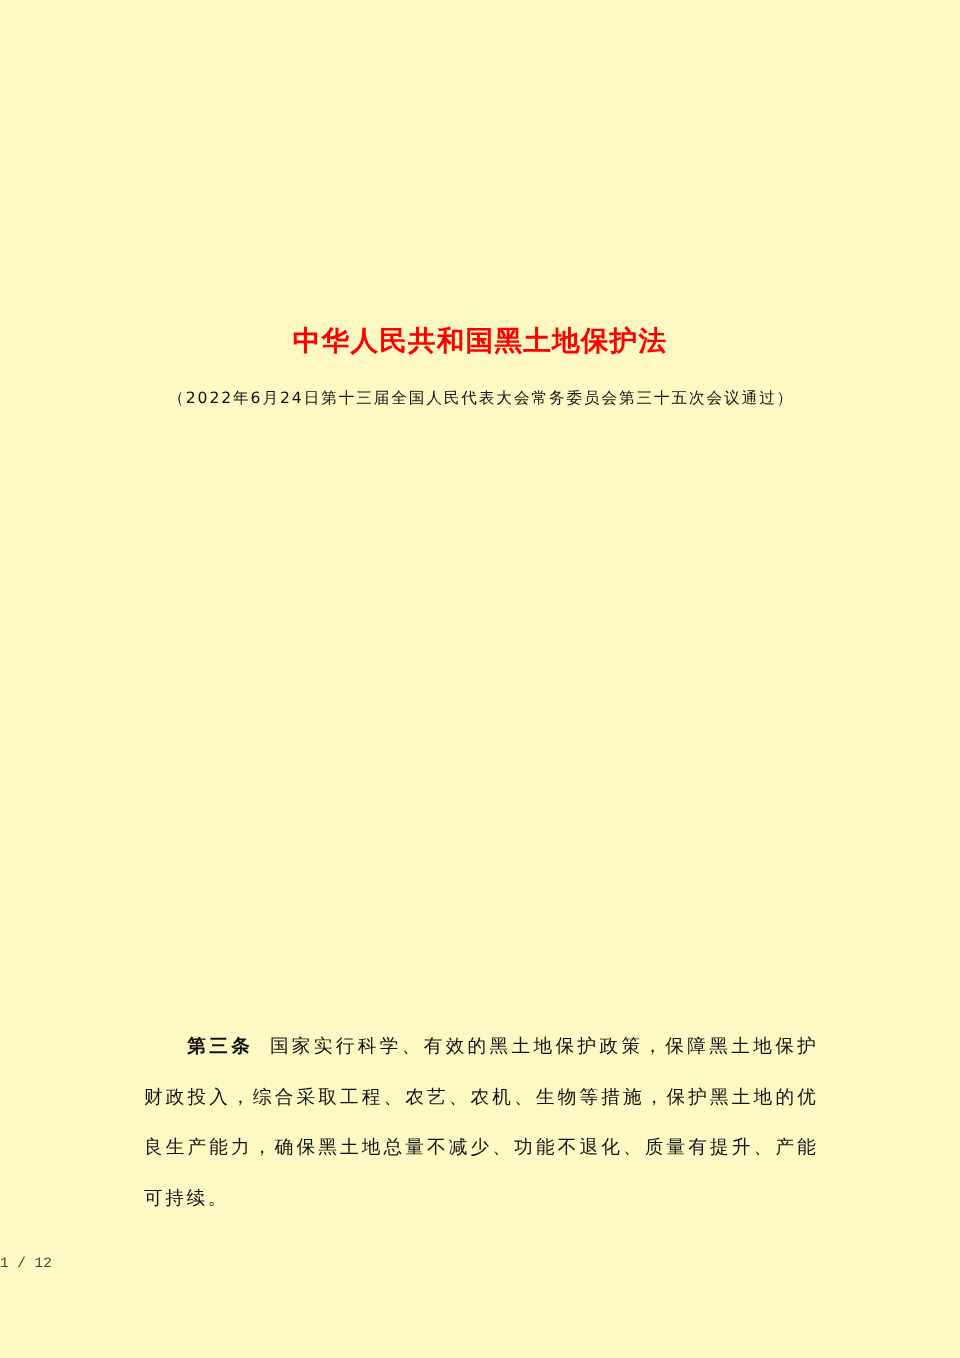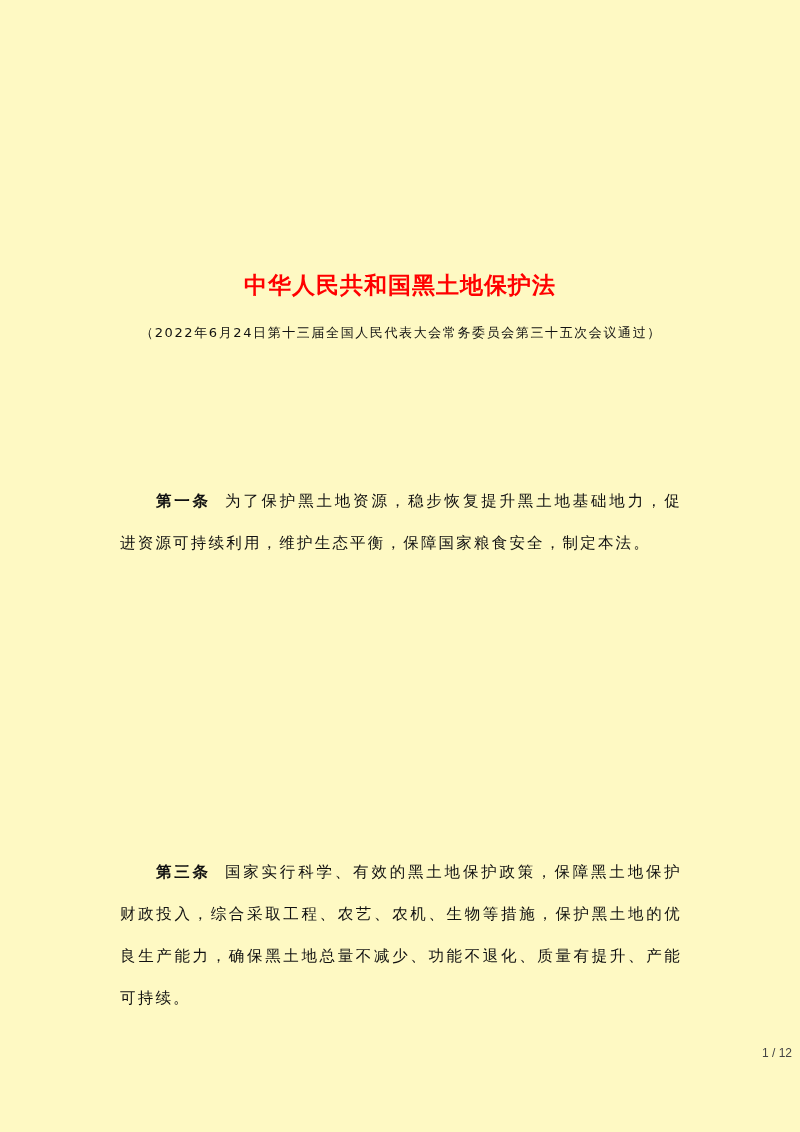--- a/index.html
+++ b/index.html
@@ -61,38 +61,35 @@
     }
     .article-no {
       font-weight: bold;
       margin-right: 14px;
     }
     .footer {
       position: absolute;
       top: 1046px;
       left: 0;
       width: 792px;
-      text-align: right;
+      text-align: left;
       font-size: 12px;
       color: #444444;
-      font-family: Liberation Sans, sans-serif;
+      font-family: Liberation Mono, monospace;
     }
   </style>
 </head>
 <body>
 
 <div class="page">
 
   <div class="title">中华人民共和国黑土地保护法</div>
 
   <div class="subtitle">（2022年6月24日第十三届全国人民代表大会常务委员会第三十五次会议通过）</div>
 
-  <div class="body" style="top: 480px;">
-    <p class="para"><span class="article-no">第一条</span><span>为了保护黑土地资源，稳步恢复提升黑土地基础地力，促进资源可持续利用，维护生态平衡，保障国家粮食安全，制定本法。</span></p>
-  </div>
 
 
   <div class="body" style="top: 851px;">
     <p class="para"><span class="article-no">第三条</span><span>国家实行科学、有效的黑土地保护政策，保障黑土地保护财政投入，综合采取工程、农艺、农机、生物等措施，保护黑土地的优良生产能力，确保黑土地总量不减少、功能不退化、质量有提升、产能可持续。</span></p>
   </div>
 
   <div class="footer">1 / 12</div>
 
 </div>
 

